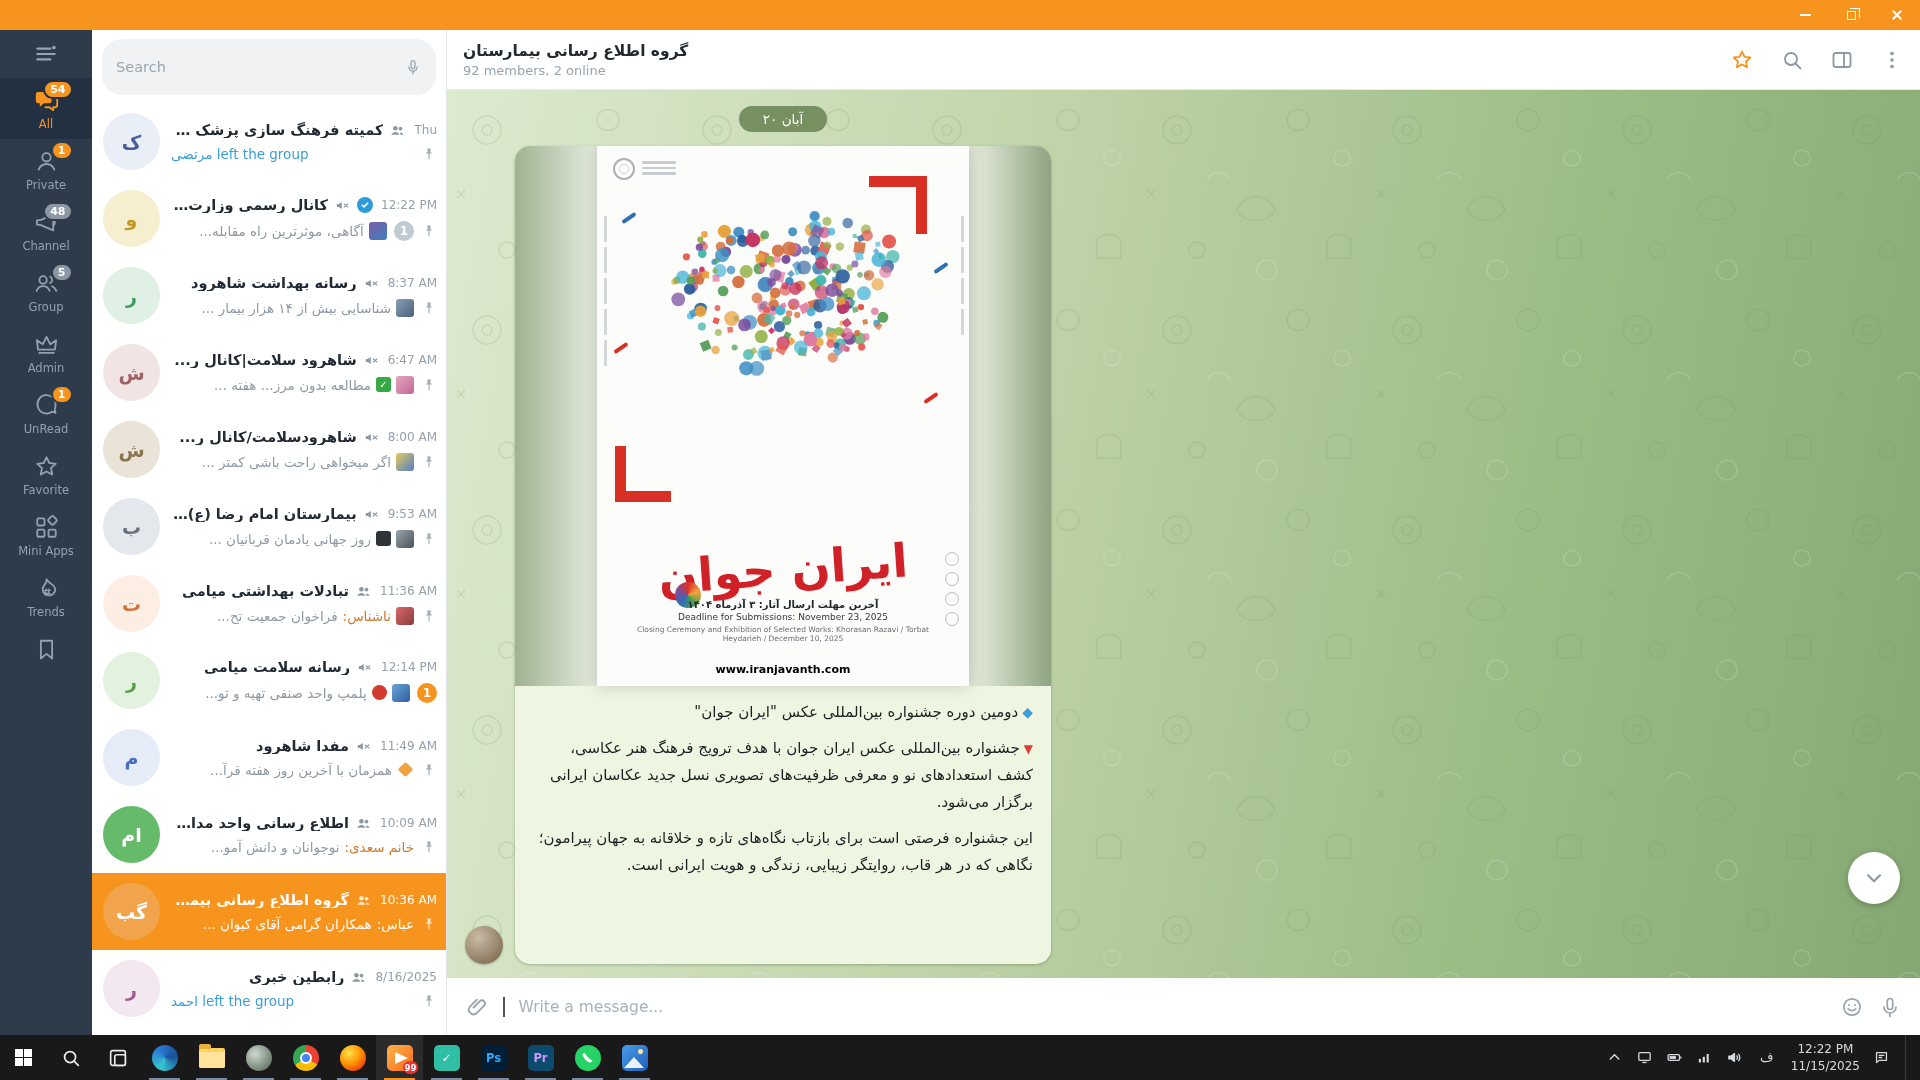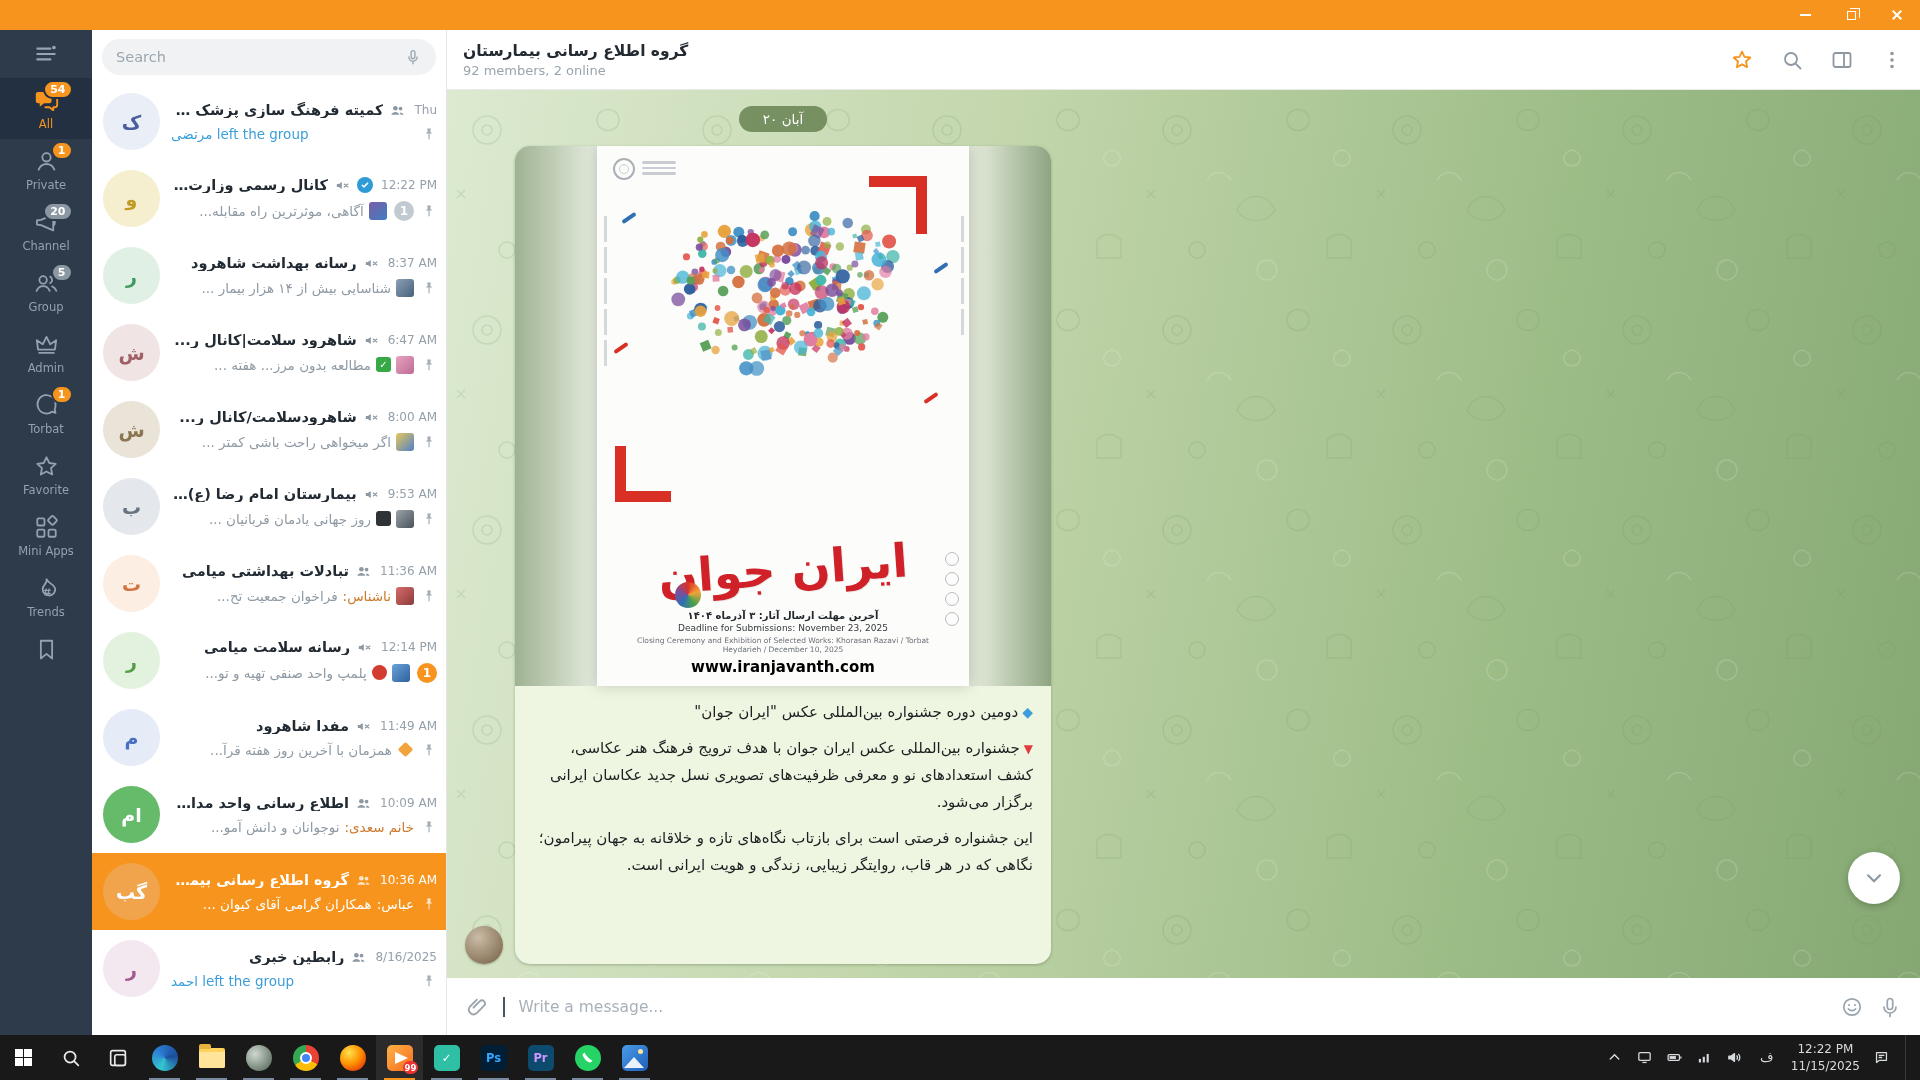--- a/index.html
+++ b/index.html
@@ -29,21 +29,21 @@
   .rail-item.active{background:#223042;color:#F7941D}
   .rail-item .ric{position:relative;width:27px;height:27px}
   .rail-item svg{width:27px;height:27px}
   .rail-label{font-size:11.5px}
   .rail-badge{position:absolute;top:-7px;right:-13px;min-width:19px;height:19px;border-radius:10px;color:#fff;font-size:11px;font-weight:bold;display:flex;align-items:center;justify-content:center;padding:0 5px;border:2px solid #2e3b4b}
   .rail-item.active .rail-badge{border-color:#223042}
 
   
   .chatlist{width:355px;background:#fff;border-right:1px solid #e3e6e8;display:flex;flex-direction:column;flex:none;overflow:hidden}
   .search-wrap{padding:9px 10px 8px;flex:none}
-  .search-pill{position:relative;height:36px;background:#f0f2f4;border-radius:20px;display:flex;align-items:center;padding:0 14px;gap:24px}
+  .search-pill{position:relative;height:56px;background:#f0f2f4;border-radius:20px;display:flex;align-items:center;padding:0 14px;gap:24px}
   .search-pill input{border:none;outline:none;background:transparent;flex:1;font-size:14.5px;color:#333;font-family:inherit}
   .search-pill input::placeholder{color:#9aa6b0}
   .search-mic{color:#9aa6b0;width:18px;height:18px}
   .rows{flex:1;overflow:hidden}
   .row{height:77px;padding:9px 9px 9px 11px;display:flex;align-items:center;gap:11px;cursor:pointer}
   .row.sel{background:#F7941D}
   .avatar{width:57px;height:57px;border-radius:50%;flex:none;display:flex;align-items:center;justify-content:center;font-weight:bold;font-size:19px}
   .row-body{flex:1;min-width:0;display:flex;flex-direction:column;gap:7px}
   .l1{display:flex;align-items:center;gap:6px;justify-content:flex-end}
   .typeicon{color:#8d98a2;flex:none;width:17px;height:17px}
@@ -97,21 +97,21 @@
   .p-map{position:absolute;top:52px;left:38px}
   .p-dash{position:absolute;width:16px;height:4px;border-radius:2px}
   .p-mid{position:absolute;top:352px;left:0;right:0;display:flex;justify-content:space-between;padding:0 30px;align-items:flex-start}
   .p-en{font-size:10.5px;font-weight:bold;color:#23282d;line-height:1.45;text-align:left}
   .p-fa{direction:rtl;text-align:right;color:#23282d;font-size:11px;line-height:1.5}
   .p-big{position:absolute;top:396px;left:0;right:0;text-align:center;font-size:46px;font-weight:bold;color:#cf2127;transform:rotate(-4deg);direction:rtl;text-shadow:1px 1px 0 rgba(0,0,0,.08)}
   .p-bottom{position:absolute;bottom:10px;left:0;right:0;text-align:center;direction:rtl}
   .p-dfa{font-size:10px;font-weight:bold;color:#23282d}
   .p-den{font-size:9px;color:#33383d;direction:ltr;margin-top:2px}
   .p-cer{font-size:7.5px;color:#6a7077;direction:ltr;margin-top:3px;padding:0 20px}
-  .p-site{font-size:15px;font-weight:bold;color:#1e2control3238;margin-top:4px;direction:ltr}
+  .p-site{font-size:11px;font-weight:bold;color:#1e2control3238;margin-top:20px;direction:ltr}
   .p-sidecol{position:absolute;top:70px;bottom:170px;width:5px;display:flex;flex-direction:column;gap:5px}
   .p-sidecol i{display:block;width:2.5px;height:26px;background:#d4d8db;margin:0 auto}
   .p-minilogos{position:absolute;right:10px;bottom:60px;display:flex;flex-direction:column;gap:6px}
   .p-minilogos b{width:14px;height:14px;border-radius:50%;border:1.5px solid #b6bcc1;display:block}
   .p-rainbow{position:absolute;left:78px;bottom:78px;width:26px;height:26px;border-radius:50%;background:conic-gradient(#d93025,#f2a33c,#4ba04b,#2f6fb2,#7a4e9e,#d93025)}
   .bubble-text{padding:13px 18px 8px;direction:rtl;text-align:right;font-size:15px;line-height:1.8;color:#1d1f21}
   .bubble-text p{margin:0 0 9px}
   .blt-d{color:#3b9ddb;font-size:14px;margin-left:4px}
   .blt-t{color:#e03c3c;font-size:12px;margin-left:4px}
   .fab{position:absolute;right:20px;bottom:74px;width:52px;height:52px;border-radius:50%;background:#fff;box-shadow:0 2px 6px rgba(40,60,30,.35);display:flex;align-items:center;justify-content:center;color:#8d98a2;cursor:pointer;z-index:6}
@@ -186,21 +186,21 @@
             <span class="ric"><svg viewBox="0 0 24 24" fill="none" stroke="currentColor" stroke-width="1.6" stroke-linecap="round" stroke-linejoin="round">
                 <circle cx="12" cy="8.3" r="3.7"></circle>
                 <path d="M5 19.2c1.4-3.3 4-5 7-5s5.6 1.7 7 5"></path>
               </svg><span class="rail-badge" style="background:#F7941D">1</span></span>
             <span class="rail-label">Private</span>
           </div>
           <div class="rail-item">
             <span class="ric"><svg viewBox="0 0 24 24" fill="none" stroke="currentColor" stroke-width="1.6" stroke-linecap="round" stroke-linejoin="round">
                 <path d="M3.5 10.2v3.6l3.6.5L18 19V5L7.1 9.7l-3.6.5z"></path>
                 <path d="M18 9.3a3.2 3.2 0 0 1 0 5.4"></path>
-              </svg><span class="rail-badge" style="background:#8b97a3">20</span></span>
+              </svg><span class="rail-badge" style="background:#8b97a3">48</span></span>
             <span class="rail-label">Channel</span>
           </div>
           <div class="rail-item">
             <span class="ric"><svg viewBox="0 0 24 24" fill="none" stroke="currentColor" stroke-width="1.6" stroke-linecap="round" stroke-linejoin="round">
                 <circle cx="9" cy="8.8" r="3.3"></circle>
                 <path d="M3.2 18.5c1.2-2.8 3.3-4.2 5.8-4.2s4.6 1.4 5.8 4.2"></path>
                 <path d="M15.3 5.9a3.3 3.3 0 0 1 0 5.8M17 14.6c1.7.7 3 2 3.8 3.9"></path>
               </svg><span class="rail-badge" style="background:#8b97a3">5</span></span>
             <span class="rail-label">Group</span>
           </div>
@@ -208,21 +208,21 @@
             <span class="ric"><svg viewBox="0 0 24 24" fill="none" stroke="currentColor" stroke-width="1.6" stroke-linecap="round" stroke-linejoin="round">
                 <path d="M4.5 16.5L3.4 8.2l5.3 3.6L12 5.2l3.3 6.6 5.3-3.6-1.1 8.3H4.5z"></path>
                 <path d="M5.5 19.5h13"></path>
               </svg></span>
             <span class="rail-label">Admin</span>
           </div>
           <div class="rail-item">
             <span class="ric"><svg viewBox="0 0 24 24" fill="none" stroke="currentColor" stroke-width="1.6" stroke-linecap="round" stroke-linejoin="round">
                 <path d="M20 11.3a8 8.2 0 1 0-3.2 6.2L20 18.6l-.7-3.1a8 8.2 0 0 0 .7-4.2z"></path>
               </svg><span class="rail-badge" style="background:#F7941D">1</span></span>
-            <span class="rail-label">Torbat</span>
+            <span class="rail-label">UnRead</span>
           </div>
           <div class="rail-item">
             <span class="ric"><svg viewBox="0 0 24 24" fill="none" stroke="currentColor" stroke-width="1.6" stroke-linecap="round" stroke-linejoin="round">
                 <path d="M12 3.8l2.5 5.1 5.7.7-4.2 3.9 1.1 5.6L12 16.4l-5.1 2.7 1.1-5.6-4.2-3.9 5.7-.7z"></path>
               </svg></span>
             <span class="rail-label">Favorite</span>
           </div>
           <div class="rail-item">
             <span class="ric"><svg viewBox="0 0 24 24" fill="none" stroke="currentColor" stroke-width="1.6" stroke-linecap="round" stroke-linejoin="round">
                 <rect x="3.8" y="3.8" width="6.4" height="6.4" rx="1.2"></rect>

